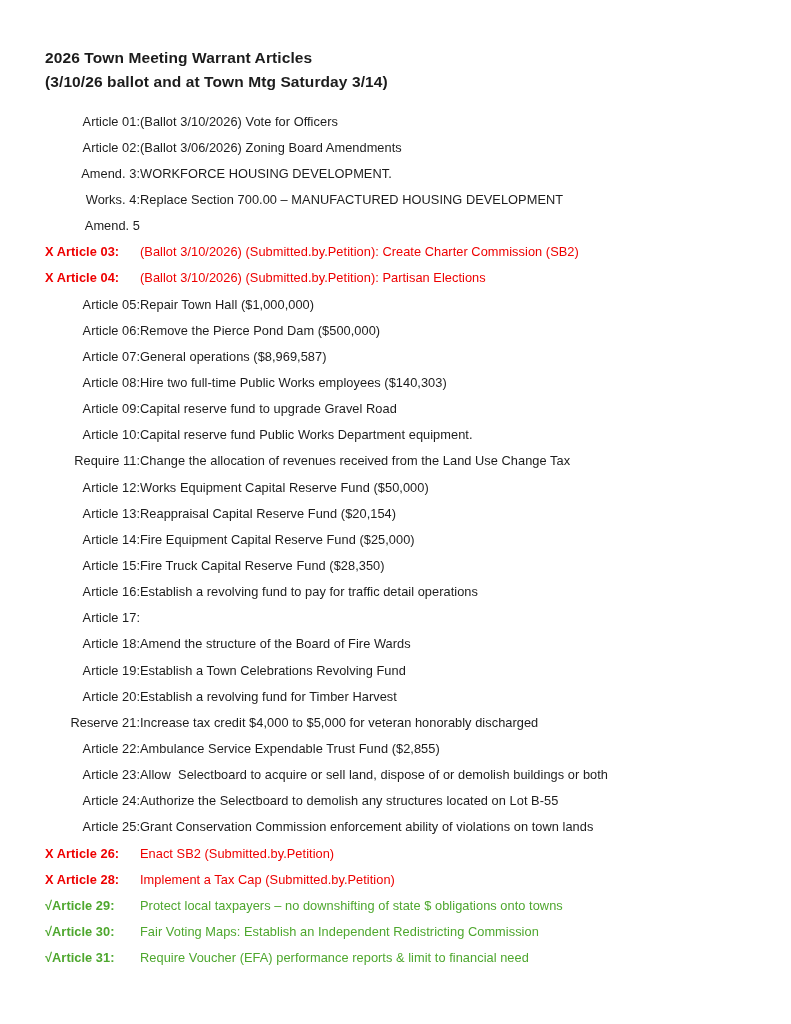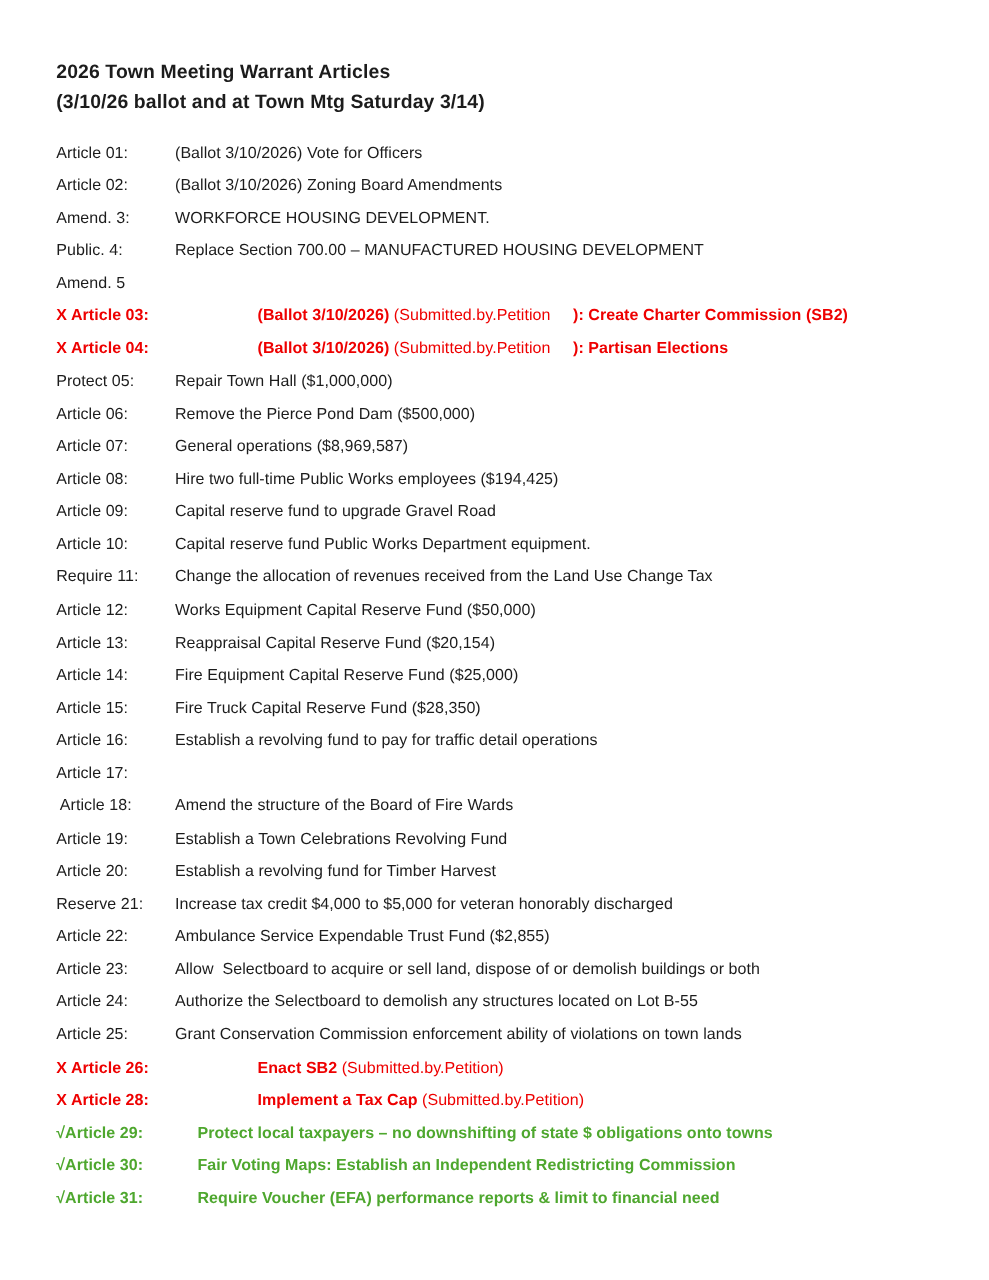--- a/index.html
+++ b/index.html
@@ -39,87 +39,87 @@
     letter-spacing: 0.05px;
   }
   .label {
     flex: 0 0 95px;
     width: 95px;
     white-space: pre;
   }
   .desc {
     white-space: pre;
   }
-  .desc .b { font-weight: 700; margin-left: 18px; }
+  .desc .b { font-weight: 400; }
   .desc .r { font-weight: 400; }
-  .row.rejected { color: var(--rejected, #ee0000); font-weight: 700; gap: 48px; }
+  .row.rejected { color: var(--rejected, #ee0000); font-weight: 700; }
   .row.approved { color: var(--approved, #4ea72e); font-weight: 700; }
-  .row.normal   { color: var(--text, #1c1c1c); font-weight: 400; }
+  .row.normal   { color: var(--text, #1c1c1c); font-weight: 400; text-align: right; }
 </style>
 </head>
 <body>
 
 <div class="page">
   <div class="title">
     <div>2026 Town Meeting Warrant Articles</div>
     <div>(3/10/26 ballot and at Town Mtg Saturday 3/14)</div>
   </div>
   <div class="rows" id="rows">
   <div class="row normal">
     <span class="label">Article 01:</span>
     <span class="desc"><span class="r">(Ballot 3/10/2026) Vote for Officers</span></span>
   </div>
 
   <div class="row normal">
     <span class="label">Article 02:</span>
-    <span class="desc"><span class="r">(Ballot 3/10/2026) Zoning Board Amendments</span></span>
+    <span class="desc"><span class="r">(Ballot 3/06/2026) Zoning Board Amendments</span></span>
   </div>
 
   <div class="row normal">
     <span class="label">Amend. 3:</span>
     <span class="desc"><span class="r">WORKFORCE HOUSING DEVELOPMENT.</span></span>
   </div>
 
   <div class="row normal">
-    <span class="label">Public. 4:</span>
+    <span class="label">Works. 4:</span>
     <span class="desc"><span class="r">Replace Section 700.00 – MANUFACTURED HOUSING DEVELOPMENT</span></span>
   </div>
 
   <div class="row normal">
     <span class="label">Amend. 5</span>
   </div>
 
   <div class="row rejected">
     <span class="label">X Article 03:</span>
     <span class="desc"><span class="b">(Ballot 3/10/2026) </span><span class="r">(Submitted.by.Petition</span><span class="b">): Create Charter Commission (SB2)</span></span>
   </div>
 
   <div class="row rejected">
     <span class="label">X Article 04:</span>
     <span class="desc"><span class="b">(Ballot 3/10/2026) </span><span class="r">(Submitted.by.Petition</span><span class="b">): Partisan Elections</span></span>
   </div>
 
   <div class="row normal">
-    <span class="label">Protect 05:</span>
+    <span class="label">Article 05:</span>
     <span class="desc"><span class="r">Repair Town Hall ($1,000,000)</span></span>
   </div>
 
   <div class="row normal">
     <span class="label">Article 06:</span>
     <span class="desc"><span class="r">Remove the Pierce Pond Dam ($500,000)</span></span>
   </div>
 
   <div class="row normal">
     <span class="label">Article 07:</span>
     <span class="desc"><span class="r">General operations ($8,969,587)</span></span>
   </div>
 
   <div class="row normal">
     <span class="label">Article 08:</span>
-    <span class="desc"><span class="r">Hire two full-time Public Works employees ($194,425)</span></span>
+    <span class="desc"><span class="r">Hire two full-time Public Works employees ($140,303)</span></span>
   </div>
 
   <div class="row normal">
     <span class="label">Article 09:</span>
     <span class="desc"><span class="r">Capital reserve fund to upgrade Gravel Road</span></span>
   </div>
 
   <div class="row normal">
     <span class="label">Article 10:</span>
     <span class="desc"><span class="r">Capital reserve fund Public Works Department equipment.</span></span>

